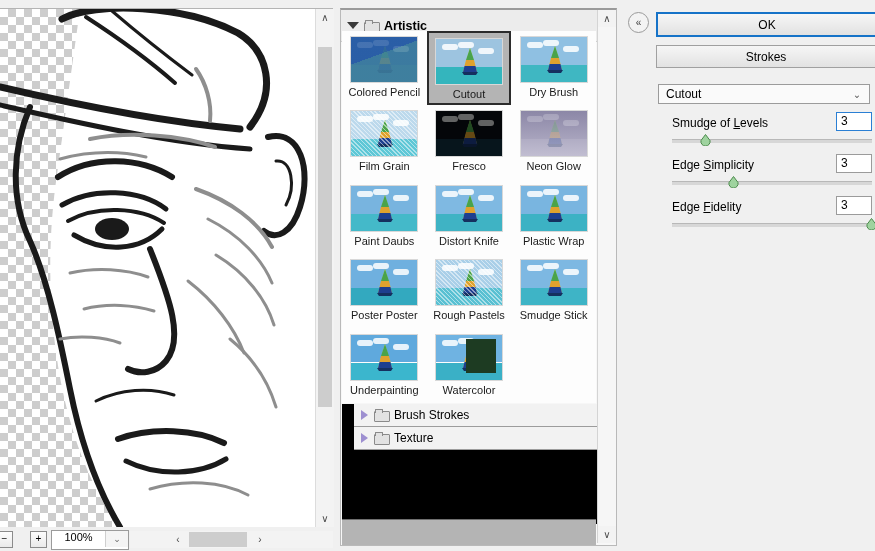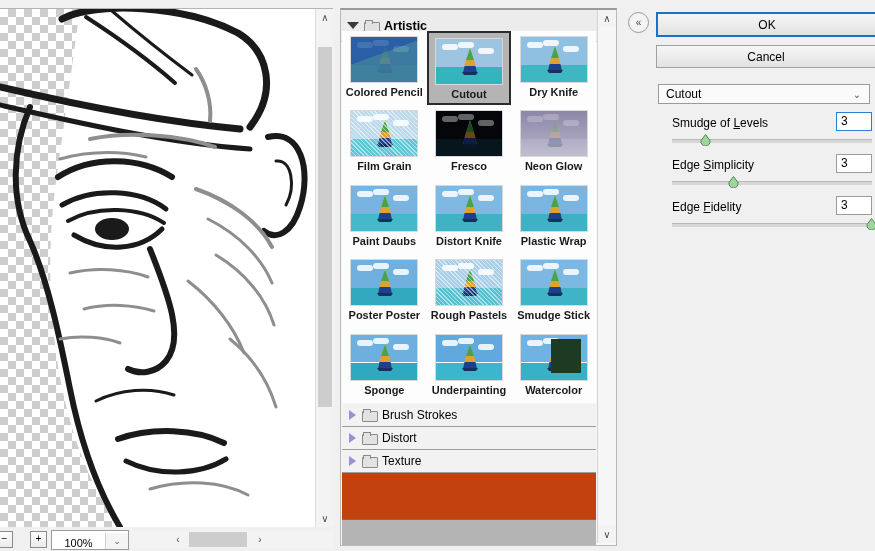--- a/index.html
+++ b/index.html
@@ -31,21 +31,21 @@
   
   #preview-vscroll{position:absolute;left:315px;top:9px;width:18px;height:518px;background:#f3f3f3;border-left:1px solid #dcdcdc;}
   .sb-arrow{width:18px;height:17px;display:flex;align-items:center;justify-content:center;color:#4d4d4d;font-size:10px;background:#f3f3f3;}
   #preview-vthumb{position:absolute;left:2px;top:38px;width:14px;height:360px;background:#cdcdcd;}
   #preview-vscroll .bot{position:absolute;bottom:0;left:0;}
 
   
   #preview-bottom{position:absolute;left:0;top:527px;width:333px;height:24px;background:#f0f0f0;}
   #zoom-minus{position:absolute;left:-4px;top:4px;width:15px;height:15px;border:1px solid #8b8b8b;background:linear-gradient(#fdfdfd,#eaeaea);font-size:10px;line-height:13px;text-align:center;}
   #zoom-plus{position:absolute;left:30px;top:4px;width:15px;height:15px;border:1px solid #8b8b8b;background:linear-gradient(#fdfdfd,#eaeaea);font-size:10px;line-height:13px;text-align:center;}
-  #zoom-combo{position:absolute;left:51px;top:3px;width:76px;height:18px;border:1px solid #9b9b9b;background:#fff;display:flex;align-items:flex-end;}
+  #zoom-combo{position:absolute;left:51px;top:3px;width:76px;height:18px;border:1px solid #9b9b9b;background:#fff;display:flex;align-items:flex-start;}
   #zoom-value{flex:1;text-align:center;font-size:11px;}
   #zoom-caret{width:22px;height:16px;background:#f4f4f4;border-left:1px solid #cfcfcf;display:flex;align-items:center;justify-content:center;color:#6a6a6a;font-size:9px;}
   #preview-hscroll{position:absolute;left:130px;top:4px;width:203px;height:17px;background:#f3f3f3;}
   #hs-left{position:absolute;left:40px;top:0;width:16px;height:17px;display:flex;align-items:center;justify-content:center;color:#4d4d4d;font-size:10px;}
   #hs-thumb{position:absolute;left:59px;top:1px;width:58px;height:15px;background:#cdcdcd;}
   #hs-right{position:absolute;left:122px;top:0;width:16px;height:17px;display:flex;align-items:center;justify-content:center;color:#4d4d4d;font-size:10px;}
 
   
   #filter-pane{position:absolute;left:340px;top:8px;width:275px;height:535px;background:#f7f7f7;border:1px solid #b9b9b9;border-top:2px solid #9a9a9a;}
   #cat-header{position:absolute;left:0;top:0;width:256px;height:32px;background:#ececec;display:flex;align-items:center;padding-left:6px;box-sizing:border-box;border-bottom:1px solid #cfcfcf;}
@@ -54,27 +54,27 @@
   .folder{width:15px;height:12px;margin-right:5px;position:relative;}
   .folder i{position:absolute;left:0;top:2px;width:14px;height:9px;border:1px solid #8a8a8a;background:#e2e2e2;border-radius:1px;}
   .folder i:before{content:"";position:absolute;left:0;top:-3px;width:6px;height:3px;border:1px solid #8a8a8a;border-bottom:none;background:#e2e2e2;border-radius:1px 1px 0 0;}
   #cat-title{font-weight:bold;font-size:12.5px;}
 
   #filter-grid{position:absolute;left:1px;top:21px;width:254px;height:372px;background:#fdfdfd;
     display:grid;grid-template-columns:repeat(3,1fr);grid-template-rows:repeat(5,1fr);}
   .fcell{display:flex;flex-direction:column;align-items:center;justify-content:flex-start;padding-top:5px;box-sizing:border-box;}
   .fcell.sel{background:#b4b4b4;border:2px solid #2b2b2b;}
   .thumb{width:66px;height:45px;position:relative;overflow:hidden;border:1px solid #d8d8d8;}
-  .flabel{margin-top:3px;font-size:11px;color:#1a1a1a;text-align:center;line-height:12px;font-weight:bold;}
+  .flabel{margin-top:3px;font-size:11px;color:#1a1a1a;text-align:center;line-height:12px;}
   
   .sky{position:absolute;left:0;top:0;width:100%;height:62%;}
   .sea{position:absolute;left:0;bottom:0;width:100%;height:38%;}
   .cloud{position:absolute;width:16px;height:6px;background:rgba(255,255,255,.85);border-radius:6px;}
 
-  #cat-list{position:absolute;left:1px;top:394px;width:254px;height:120px;background:#c2410c;}
+  #cat-list{position:absolute;left:1px;top:394px;width:254px;height:120px;background:#000000;padding-left:12px;}
   .cat-row{height:23px;display:flex;align-items:center;padding-left:7px;box-sizing:border-box;border-bottom:1px solid #9c9c9c;background:#f2f2f2;font-size:12px;}
   #cat-filler{position:absolute;left:1px;top:509px;width:254px;height:25px;background:#b4b4b4;border-top:1px solid #6f6f6f;}
 
   #filter-vscroll{position:absolute;left:256px;top:0;width:18px;height:533px;background:#f6f6f6;border-left:1px solid #d4d4d4;}
 
   
   #settings-pane{position:absolute;left:620px;top:0;width:255px;height:551px;background:#f0f0f0;}
   #collapse-btn{position:absolute;left:8px;top:12px;width:19px;height:19px;border:1px solid #9a9a9a;border-radius:50%;background:#f3f3f3;display:flex;align-items:center;justify-content:center;font-size:10px;color:#3c3c3c;}
   .btn{position:absolute;left:36px;width:218px;height:21px;border:1px solid #a0a0a0;background:linear-gradient(#f6f6f6,#e2e2e2);
        display:flex;align-items:center;justify-content:center;font-size:12px;}
@@ -226,21 +226,21 @@
             <div class="cloud" style="left: 42px; top: 9px;"></div>
             <div class="cloud" style="left: 22px; top: 3px;"></div>
             <svg width="20" height="30" viewBox="0 0 20 30" style="position: absolute; left: 24px; top: 8px;">
               <path d="M10 1 L17 25 L3 25 Z" fill="#f2e85a"></path>
               <path d="M10 1 L14 13 L6 13 Z" fill="#4aa34a"></path>
               <path d="M6 13 L14 13 L15.5 19 L4.5 19 Z" fill="#e0a22e"></path>
               <path d="M4.5 19 L15.5 19 L17 25 L3 25 Z" fill="#1e3f8f"></path>
               <path d="M2 25 h16 l-2 3 h-12 z" fill="#15305f"></path>
             </svg>
           </div>
-          <div class="flabel">Dry Knife</div>
+          <div class="flabel">Dry Brush</div>
         </div>
         <div class="fcell">
           <div class="thumb">
             <div class="sky" style="background: rgb(188, 217, 236);"></div>
             <div class="sea" style="background: rgb(94, 199, 214);"></div>
             <div class="cloud" style="left: 6px; top: 5px;"></div>
             <div class="cloud" style="left: 42px; top: 9px;"></div>
             <div class="cloud" style="left: 22px; top: 3px;"></div>
             <svg width="20" height="30" viewBox="0 0 20 30" style="position: absolute; left: 24px; top: 8px;">
               <path d="M10 1 L17 25 L3 25 Z" fill="#f2e85a"></path>
@@ -384,37 +384,20 @@
             <div class="cloud" style="left: 22px; top: 3px;"></div>
             <svg width="20" height="30" viewBox="0 0 20 30" style="position: absolute; left: 24px; top: 8px;">
               <path d="M10 1 L17 25 L3 25 Z" fill="#f2e85a"></path>
               <path d="M10 1 L14 13 L6 13 Z" fill="#4aa34a"></path>
               <path d="M6 13 L14 13 L15.5 19 L4.5 19 Z" fill="#e0a22e"></path>
               <path d="M4.5 19 L15.5 19 L17 25 L3 25 Z" fill="#1e3f8f"></path>
               <path d="M2 25 h16 l-2 3 h-12 z" fill="#15305f"></path>
             </svg>
           </div>
           <div class="flabel">Smudge Stick</div>
-        </div>
-        <div class="fcell">
-          <div class="thumb">
-            <div class="sky" style="background: rgb(109, 176, 224);"></div>
-            <div class="sea" style="background: rgb(47, 169, 192);"></div>
-            <div class="cloud" style="left: 6px; top: 5px;"></div>
-            <div class="cloud" style="left: 42px; top: 9px;"></div>
-            <div class="cloud" style="left: 22px; top: 3px;"></div>
-            <svg width="20" height="30" viewBox="0 0 20 30" style="position: absolute; left: 24px; top: 8px;">
-              <path d="M10 1 L17 25 L3 25 Z" fill="#f2e85a"></path>
-              <path d="M10 1 L14 13 L6 13 Z" fill="#4aa34a"></path>
-              <path d="M6 13 L14 13 L15.5 19 L4.5 19 Z" fill="#e0a22e"></path>
-              <path d="M4.5 19 L15.5 19 L17 25 L3 25 Z" fill="#1e3f8f"></path>
-              <path d="M2 25 h16 l-2 3 h-12 z" fill="#15305f"></path>
-            </svg>
-          </div>
-          <div class="flabel">Sponge</div>
         </div>
         <div class="fcell">
           <div class="thumb">
             <div class="sky" style="background: rgb(95, 169, 221);"></div>
             <div class="sea" style="background: rgb(59, 182, 205);"></div>
             <div class="cloud" style="left: 6px; top: 5px;"></div>
             <div class="cloud" style="left: 42px; top: 9px;"></div>
             <div class="cloud" style="left: 22px; top: 3px;"></div>
             <svg width="20" height="30" viewBox="0 0 20 30" style="position: absolute; left: 24px; top: 8px;">
               <path d="M10 1 L17 25 L3 25 Z" fill="#f2e85a"></path>
@@ -452,42 +435,35 @@
           <div class="folder">
             <i></i>
           </div>
           <div>Brush Strokes</div>
         </div>
         <div class="cat-row">
           <div class="tri-right"></div>
           <div class="folder">
             <i></i>
           </div>
-          <div>Distort</div>
-        </div>
-        <div class="cat-row">
-          <div class="tri-right"></div>
-          <div class="folder">
-            <i></i>
-          </div>
           <div>Texture</div>
         </div>
       </div>
     <div id="cat-filler"></div>
 
     <div id="filter-vscroll">
       <div class="sb-arrow">∧</div>
       <div class="sb-arrow bot" style="position:absolute;bottom:0;left:0;">∨</div>
     </div>
   </div>
 
   <div id="settings-pane">
     <div id="collapse-btn">«</div>
     <div id="ok-btn" class="btn">OK</div>
-    <div id="cancel-btn" class="btn">Cancel</div>
+    <div id="cancel-btn" class="btn">Strokes</div>
 
     <div id="filter-select">
       <div id="filter-select-label">Cutout</div>
       <div id="sel-caret">⌄</div>
     </div>
 
     <div id="params">
         <div class="param">
           <div class="plabel"><span>Smudge of </span><u>L</u><span>evels</span></div>
           <div class="pfield focus">3</div>

